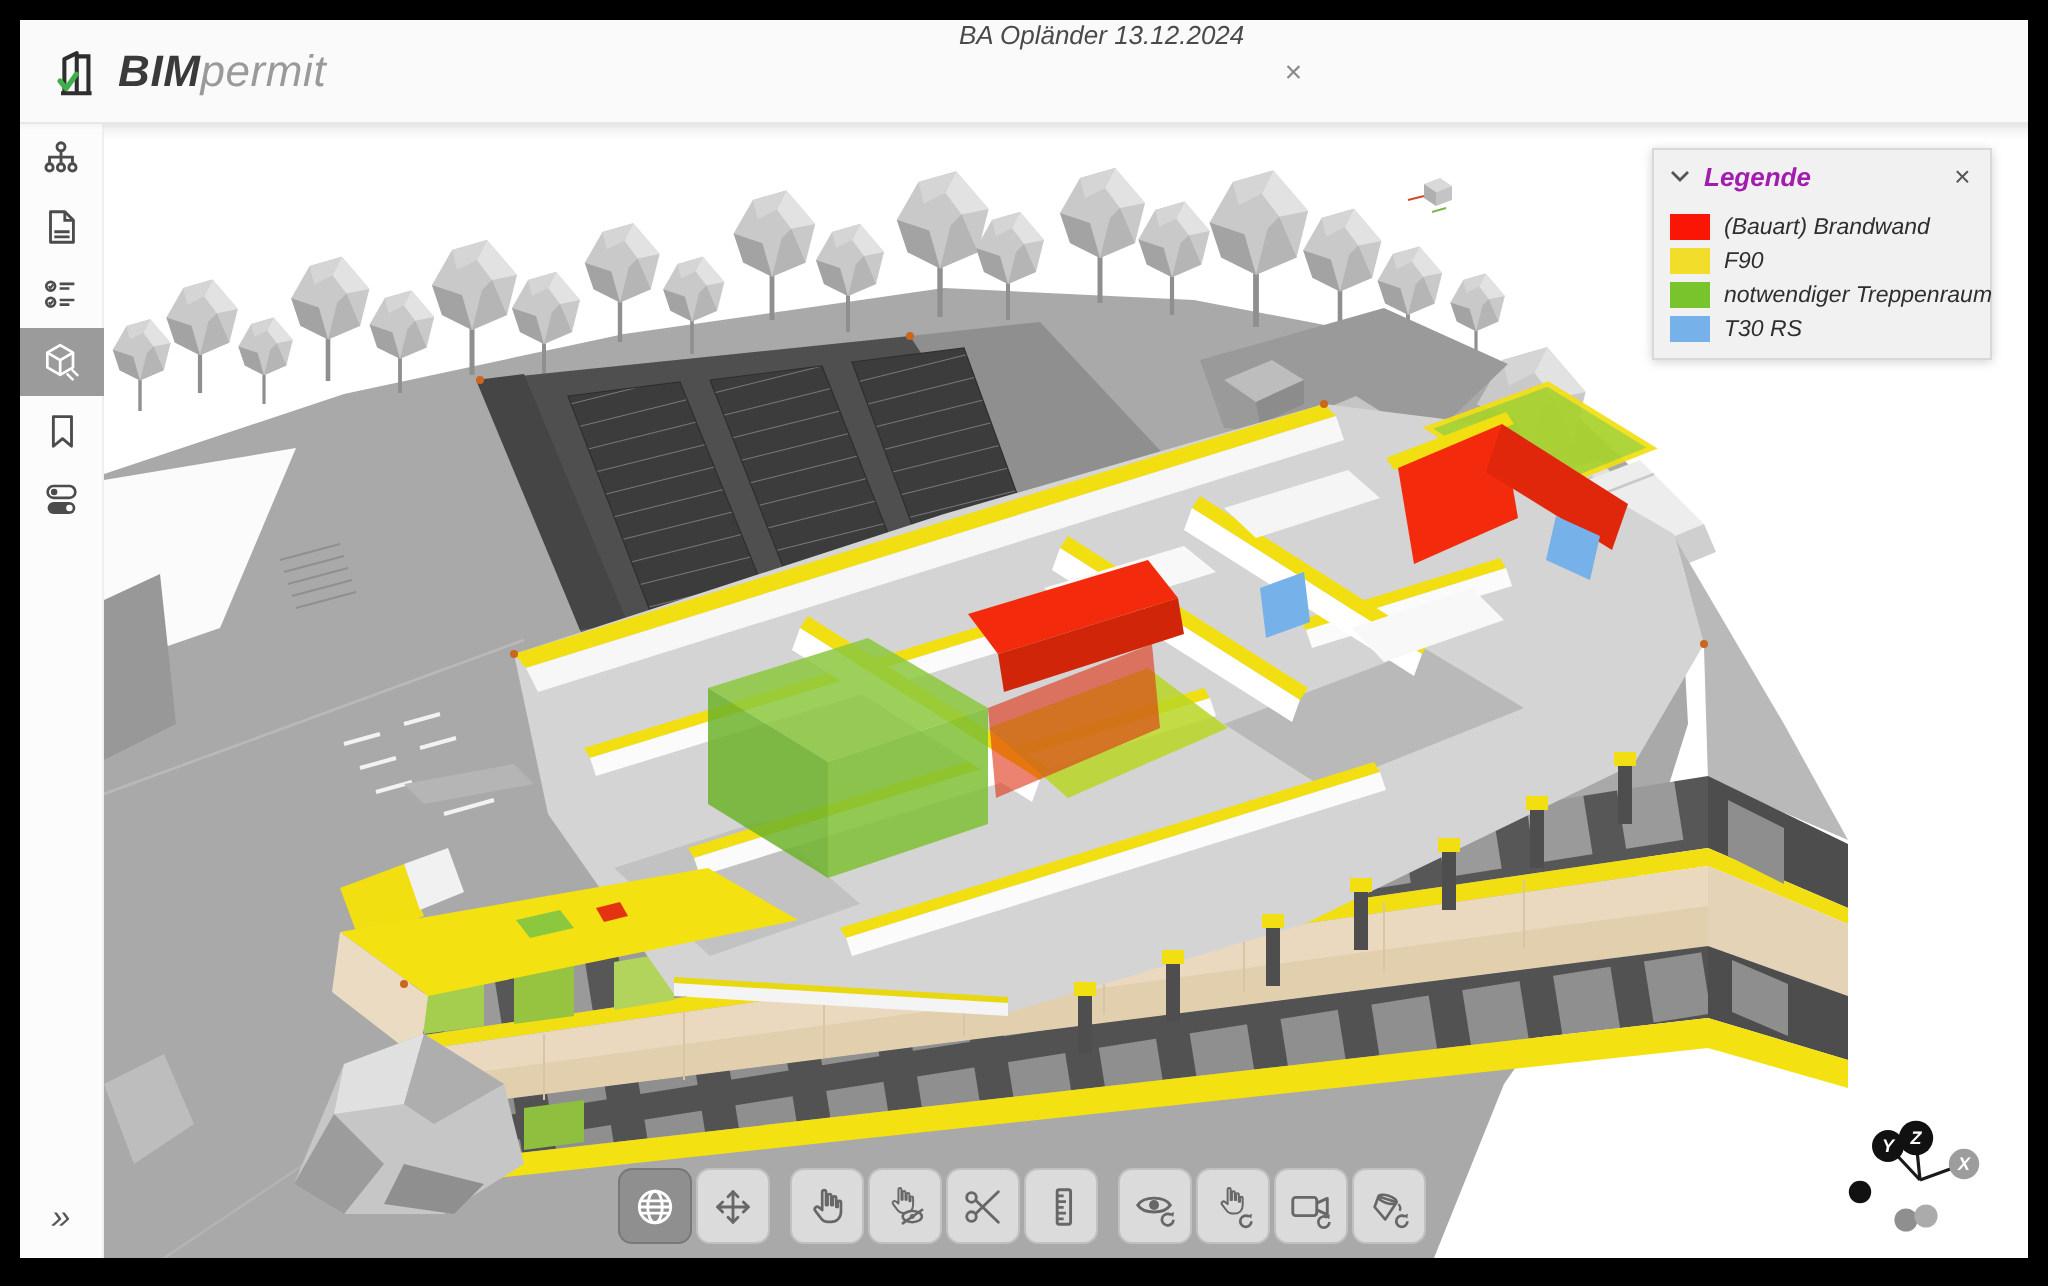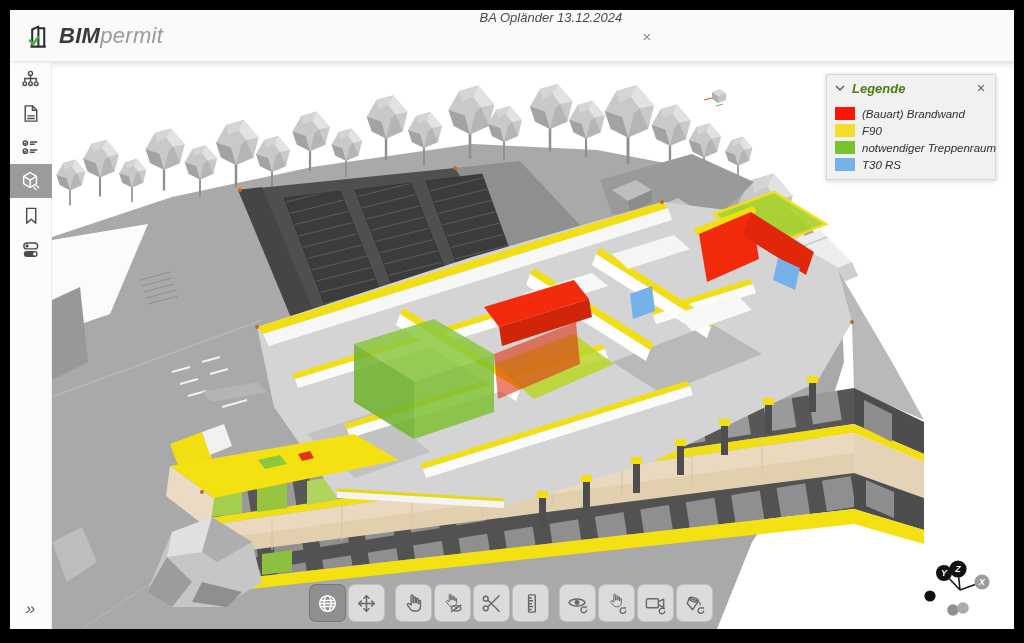--- a/index.html
+++ b/index.html
@@ -36,21 +36,21 @@
   
   .viewport{position:absolute;left:42px;top:52px;right:0;bottom:0;background:#fff;z-index:1;}
   .viewport > svg.scene{position:absolute;inset:0;}
   .vpshadow{position:absolute;left:0;top:0;right:0;height:8px;
             background:linear-gradient(rgba(0,0,0,.07),rgba(0,0,0,0));pointer-events:none;}
 
   
   .legend{position:absolute;top:12px;right:18px;width:170px;background:#f1f1f1;
           border:1px solid #d8d8d8;box-shadow:0 1px 5px rgba(0,0,0,.18);z-index:20;}
   .legend-head{display:flex;align-items:center;height:26px;padding:0 8px;gap:7px;}
-  .legend-title{font-size:13px;font-weight:700;color:#4d7c0f;flex:1;}
+  .legend-title{font-size:13px;font-weight:700;color:#a21caf;flex:1;}
   .legend-close{font-size:14px;color:#555;line-height:1;padding:0 2px;}
   .legend-body{padding:6px 8px 8px 8px;display:flex;flex-direction:column;gap:4px;}
   .legend-row{display:flex;align-items:flex-end;gap:7px;}
   .swatch{width:20px;height:13px;flex:0 0 auto;}
   .legend-label{font-size:11.5px;color:#2e2e2e;white-space:nowrap;}
 
   
   .toolbar{position:absolute;bottom:7px;left:50%;transform:translateX(calc(-50% - 22px));
            display:flex;gap:10px;z-index:20;}
   .tgroup{display:flex;gap:2px;}

